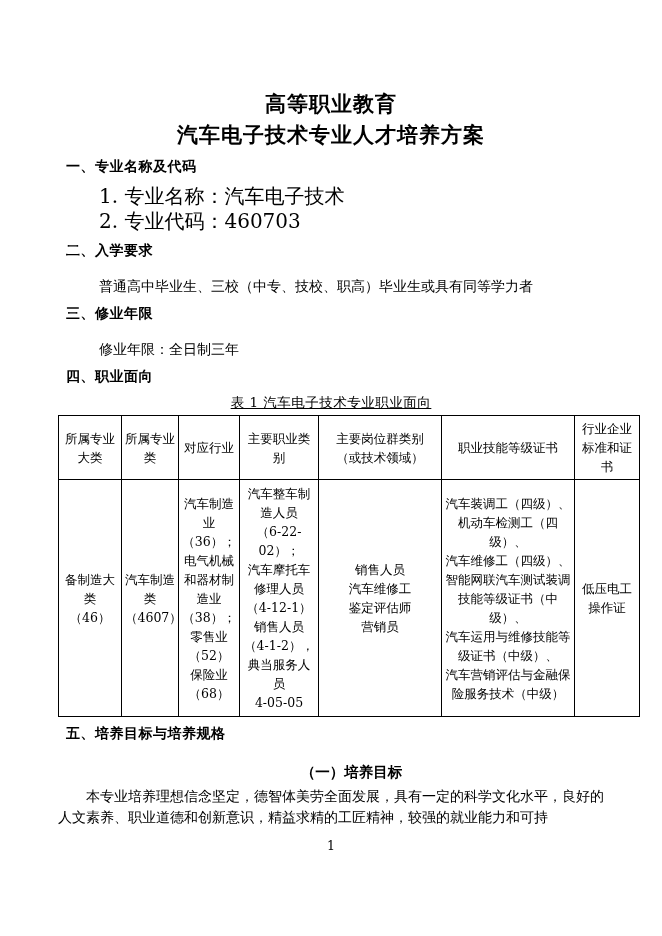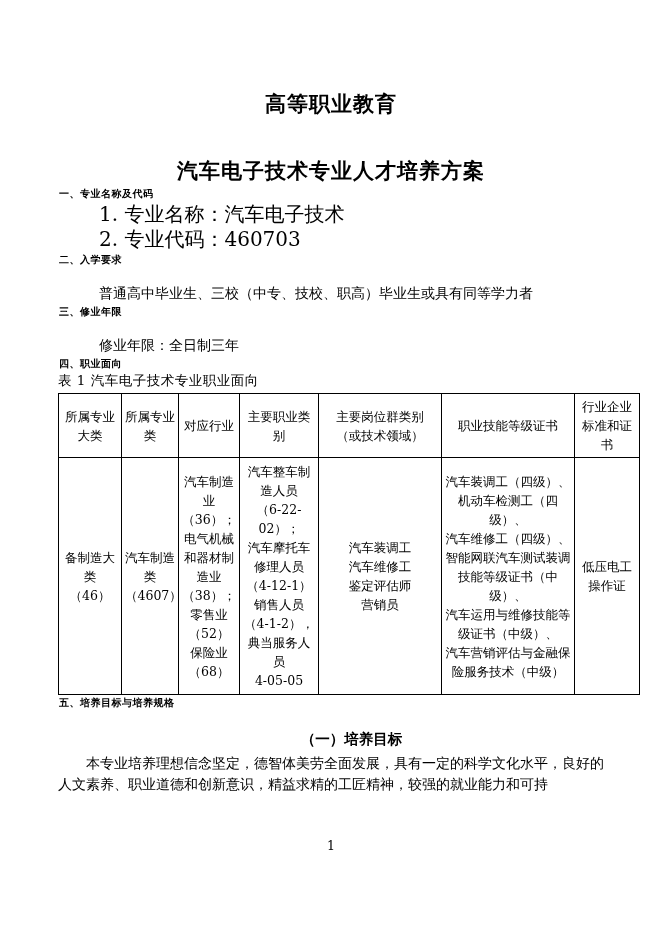--- a/index.html
+++ b/index.html
@@ -27,28 +27,27 @@
     text-align: center;
     font-weight: bold;
     font-size: 21px;
     line-height: 31px;
     letter-spacing: 1px;
     padding-top: 88px;
   }
   .doc-title .line2 {
     display: block;
     white-space: nowrap;
-    margin-top: 36px;
   }
 
   
   h2.section {
-    font-size: 10px;
+    font-size: 14px;
     font-weight: bold;
-    margin: 1px;
+    margin: 8px;
     padding: 0;
     letter-spacing: 0.5px;
   }
   .sec-1 { margin-top: 39px; }
   .sec-2 { margin-top: 24px; }
   .sec-3 { margin-top: 24px; }
   .sec-4 { margin-top: 24px; }
   .sec-5 { margin-top: 28px; }
 
   
@@ -85,23 +84,25 @@
     font-size: 14px;
     line-height: 21px;
     margin-top: 4px;
     text-align: justify;
     text-justify: inter-ideograph;
     text-indent: 28px;
   }
 
   
   .table-caption {
+    text-align: center;
     font-size: 13.5px;
     margin-top: 1px;
     letter-spacing: 0.5px;
+    text-decoration: underline;
   }
   table.facing {
     border-collapse: collapse;
     width: 546px;
     margin-top: 3px;
     table-layout: fixed;
     border-radius: 16px;
   }
   table.facing td {
     border: 1px solid #000000;
@@ -191,21 +192,21 @@
 （52）
 保险业
 （68）</span></td>
         <td class="c4"><span class="cell">汽车整车制造人员
 （6-22-02）；
 汽车摩托车修理人员
 （4-12-1）销售人员
 （4-1-2），
 典当服务人员
 4-05-05</span></td>
-        <td class="c5"><span class="cell">汽车装调工
+        <td class="c5"><span class="cell">销售人员
 汽车维修工
 鉴定评估师
 营销员</span></td>
         <td class="c6"><span class="cell">汽车装调工（四级）、
 机动车检测工（四级）、
 汽车维修工（四级）、
 智能网联汽车测试装调技能等级证书（中级）、
 汽车运用与维修技能等级证书（中级）、
 汽车营销评估与金融保险服务技术（中级）</span></td>
         <td class="c7"><span class="cell">低压电工操作证</span></td>

